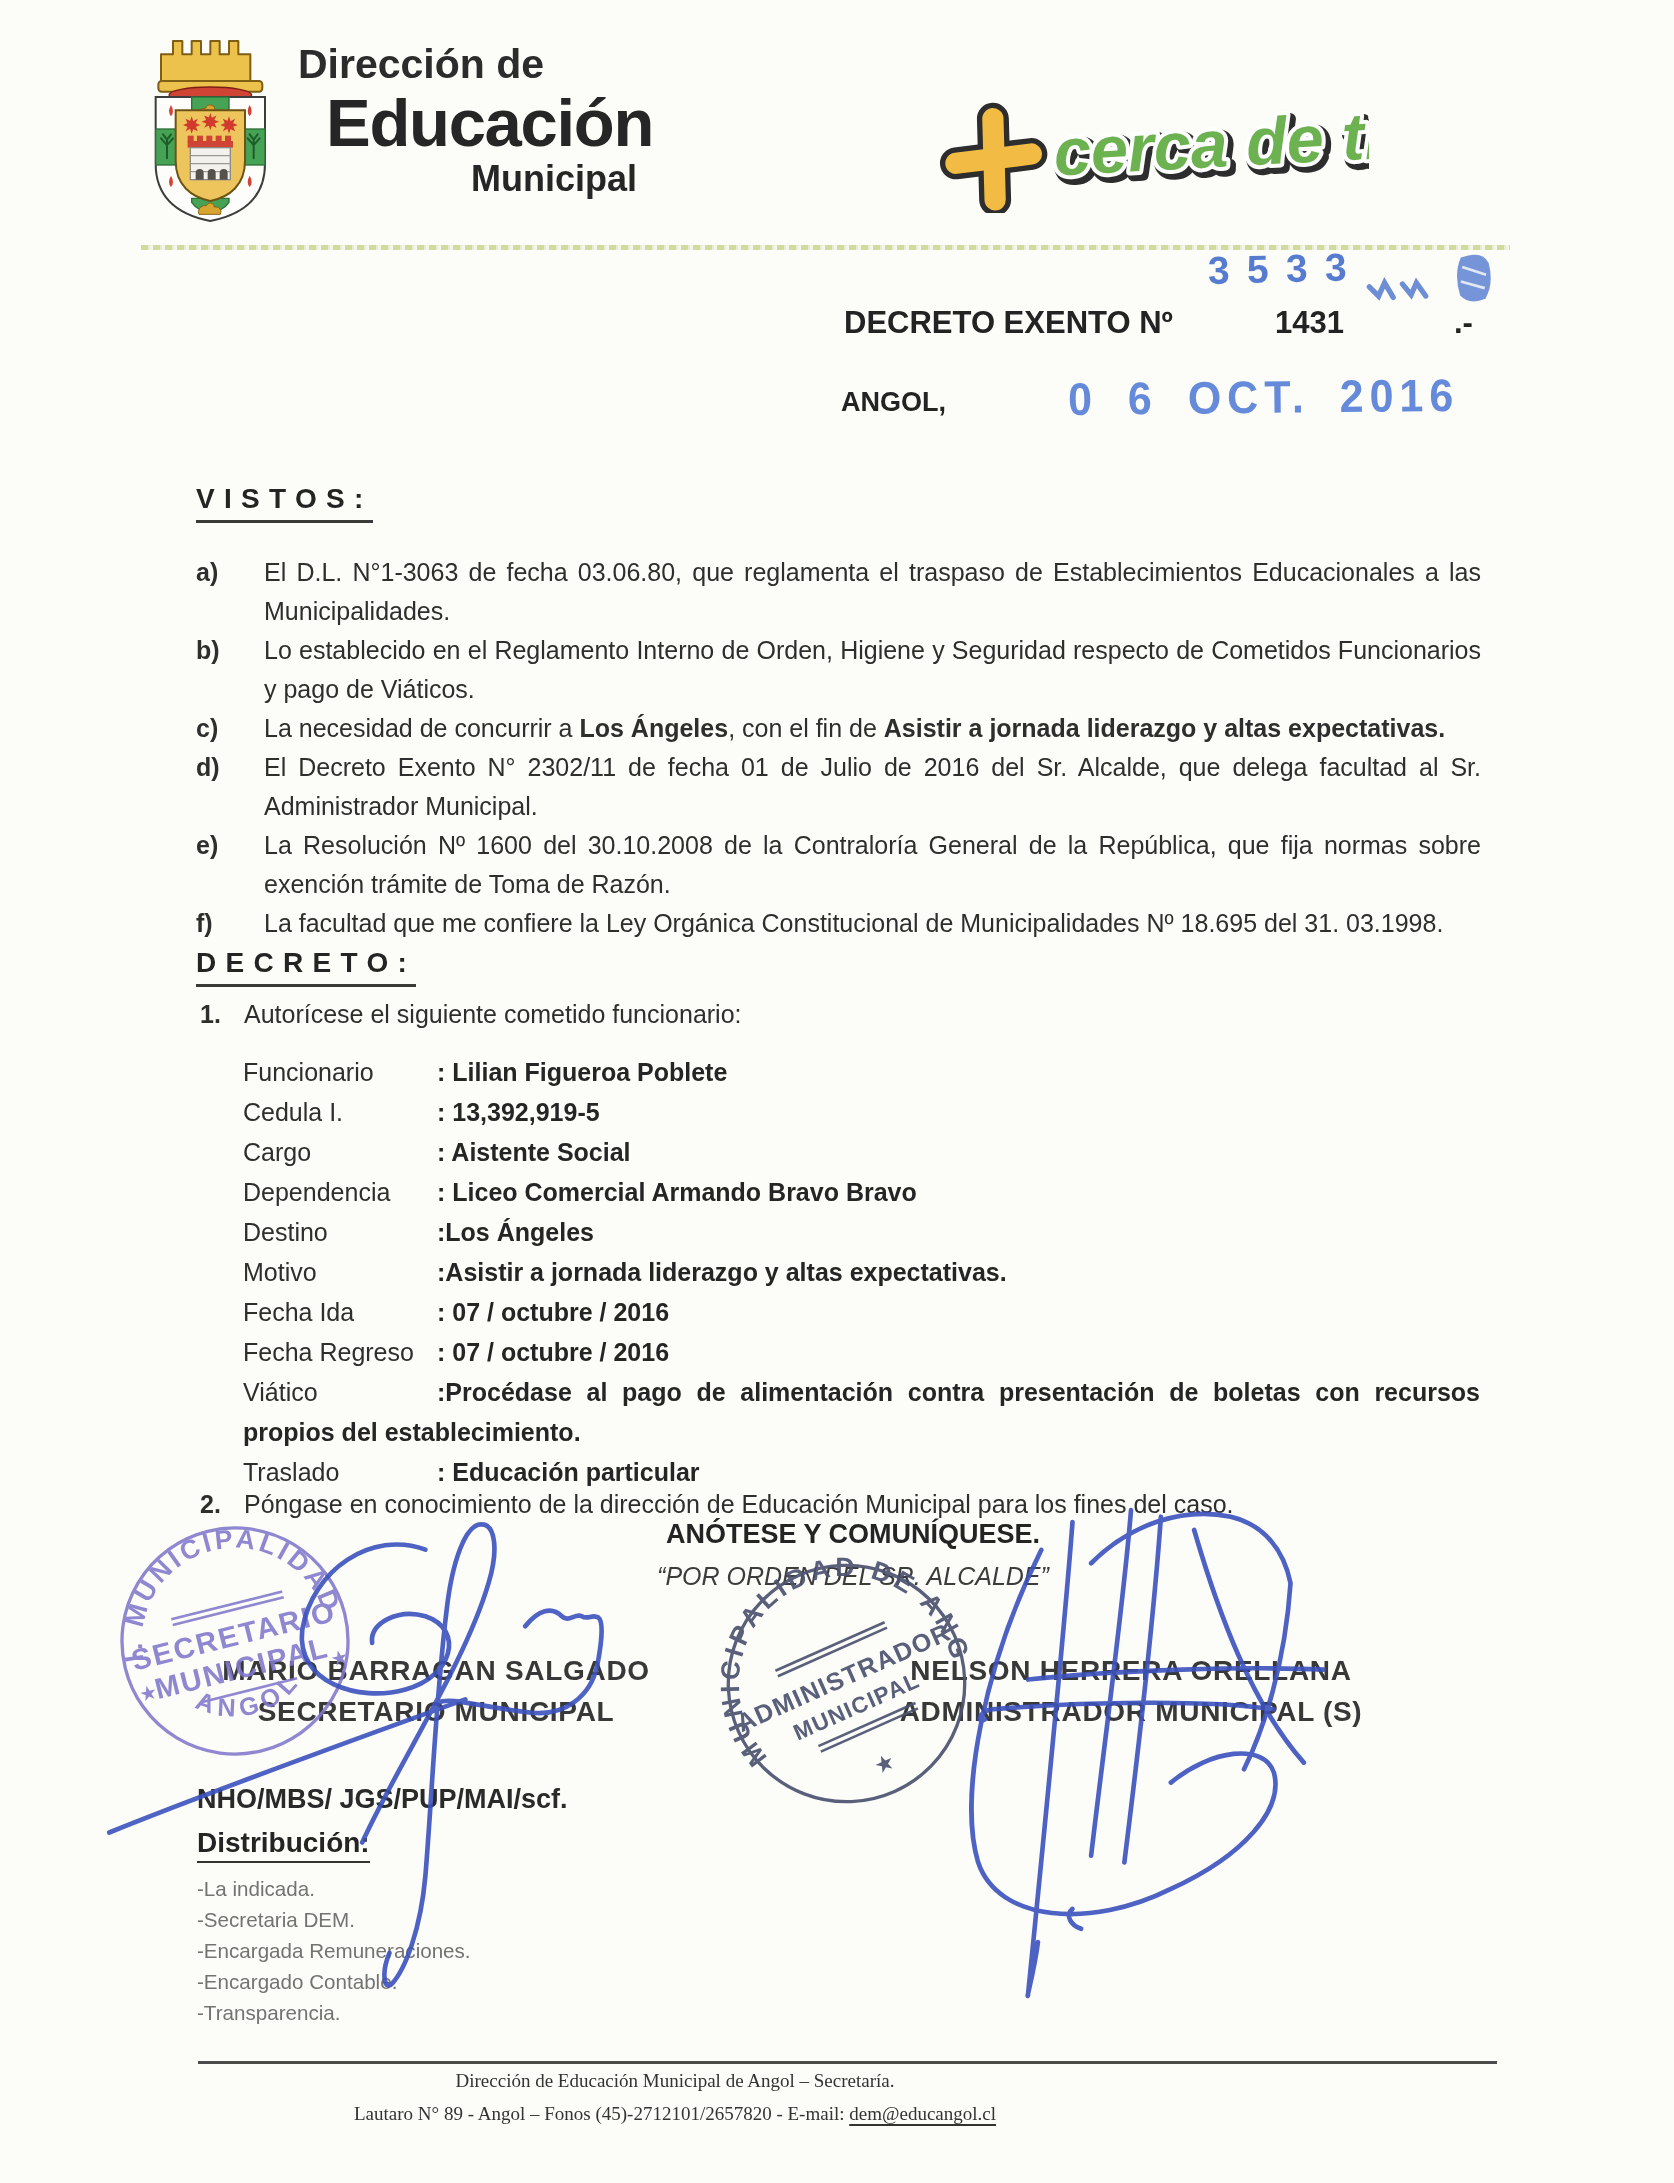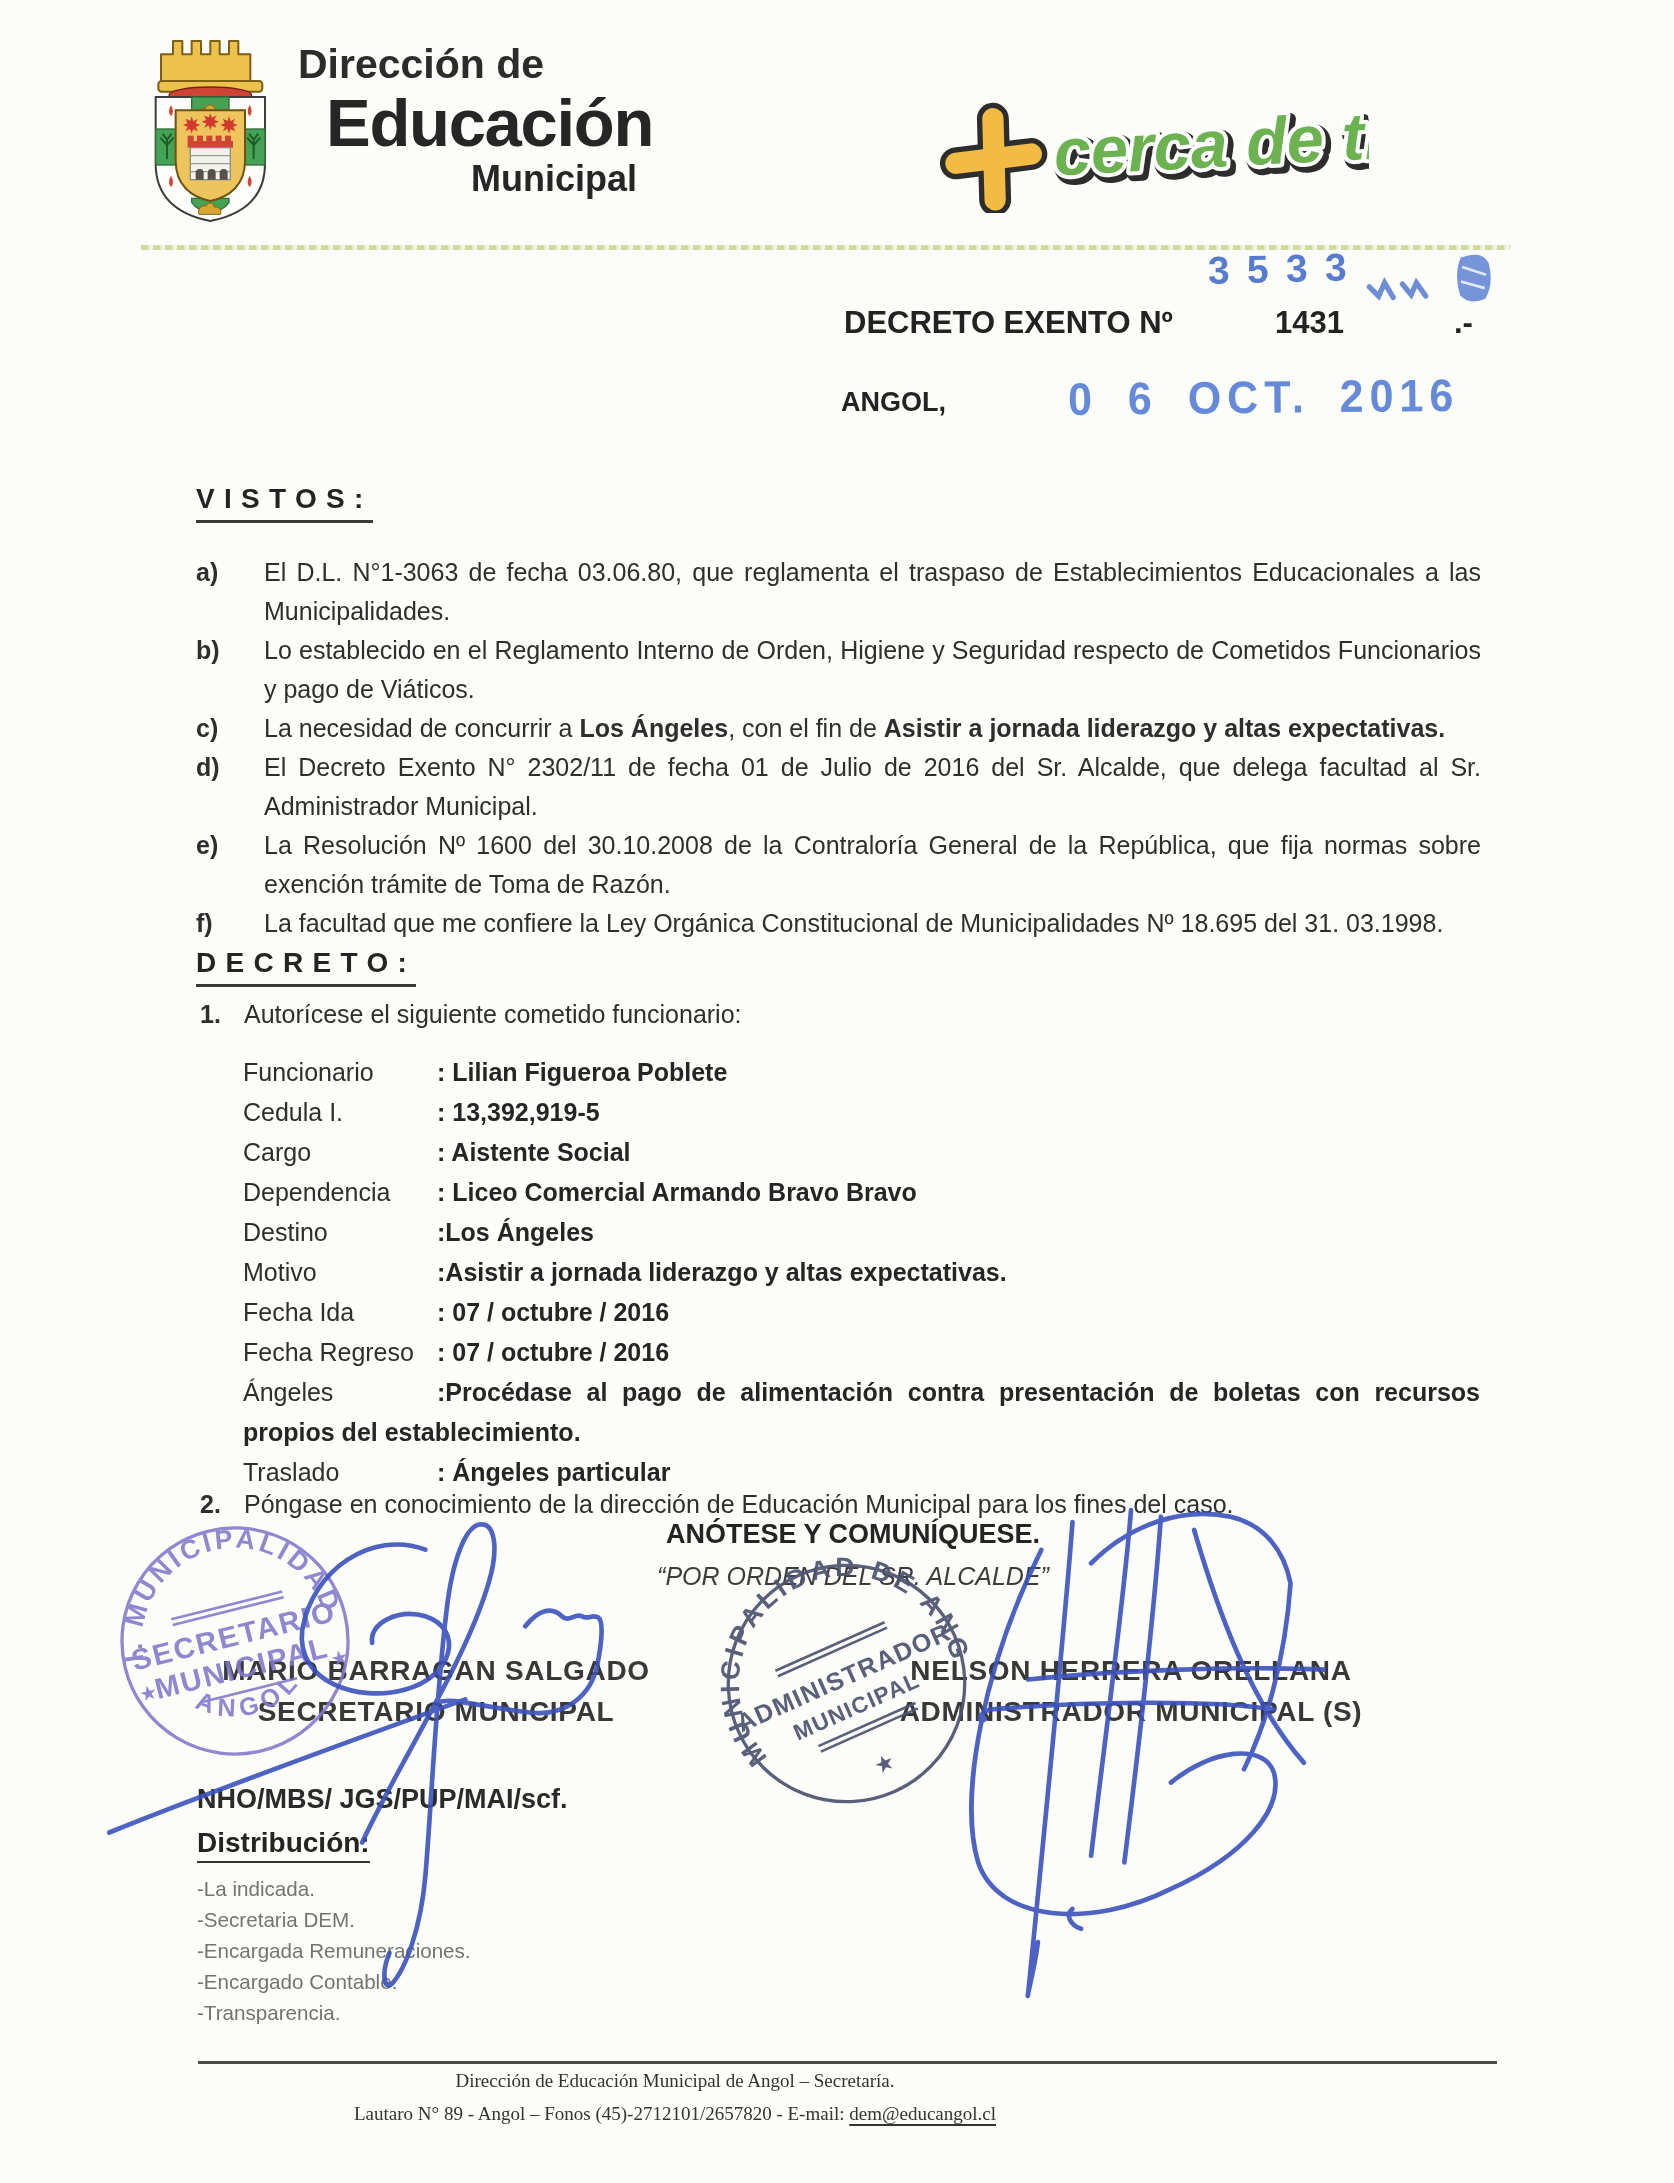--- a/index.html
+++ b/index.html
@@ -206,22 +206,22 @@
 
   <div class="details">
     <div><span class="dlab">Funcionario</span><span class="dval">: Lilian Figueroa Poblete</span></div>
     <div><span class="dlab">Cedula I.</span><span class="dval">: 13,392,919-5</span></div>
     <div><span class="dlab">Cargo</span><span class="dval">: Aistente Social</span></div>
     <div><span class="dlab">Dependencia</span><span class="dval">: Liceo Comercial Armando Bravo Bravo</span></div>
     <div><span class="dlab">Destino</span><span class="dval">:Los Ángeles</span></div>
     <div><span class="dlab">Motivo</span><span class="dval">:Asistir a jornada liderazgo y altas expectativas.</span></div>
     <div><span class="dlab">Fecha Ida</span><span class="dval">: 07 / octubre / 2016</span></div>
     <div><span class="dlab">Fecha Regreso</span><span class="dval">: 07 / octubre / 2016</span></div>
-    <div class="djust"><span class="dlab">Ángeles</span><span class="dval">:Procédase al pago de alimentación contra presentación de boletas con recursos propios del establecimiento.</span></div>
-    <div><span class="dlab">Traslado</span><span class="dval">: Ángeles  particular</span></div>
+    <div class="djust"><span class="dlab">Viático</span><span class="dval">:Procédase al pago de alimentación contra presentación de boletas con recursos propios del establecimiento.</span></div>
+    <div><span class="dlab">Traslado</span><span class="dval">: Educación  particular</span></div>
   </div>
 
   <div class="item" style="left:200px;top:1485px;width:1277px;">
     <span class="inum">2.</span>
     <span>Póngase en conocimiento de la dirección  de Educación Municipal para los fines del caso.</span>
   </div>
 
   <div class="closing">
     <div class="cl1">ANÓTESE Y COMUNÍQUESE.</div>
     <div class="cl2">“POR ORDEN DEL SR. ALCALDE”</div>

